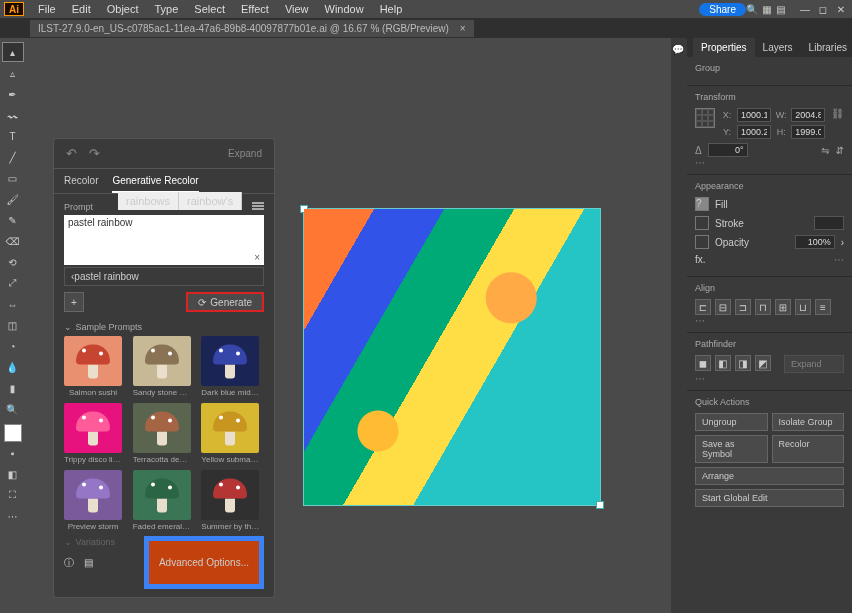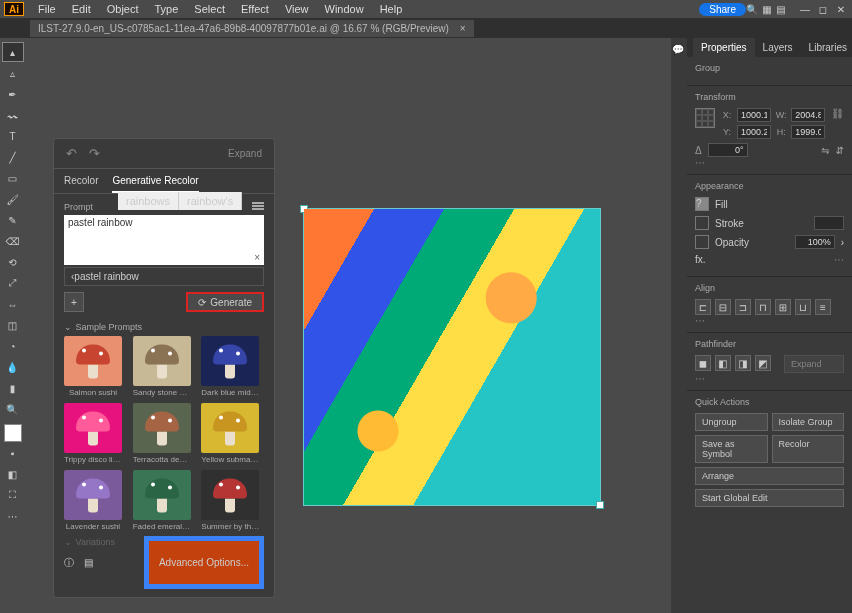--- a/index.html
+++ b/index.html
@@ -255,21 +255,21 @@
               </div>
               <div class="sample-name">Yellow submarine</div>
             </div>
           <div class="sample">
               <div class="sample-img s7">
                 <div class="mushroom">
                   <div class="cap c7"></div>
                   <div class="stem"></div>
                 </div>
               </div>
-              <div class="sample-name">Lavender sushi</div>
+              <div class="sample-name">Preview storm</div>
             </div>
           <div class="sample">
               <div class="sample-img s8">
                 <div class="mushroom">
                   <div class="cap c8"></div>
                   <div class="stem"></div>
                 </div>
               </div>
               <div class="sample-name">Faded emerald c...</div>
             </div>

